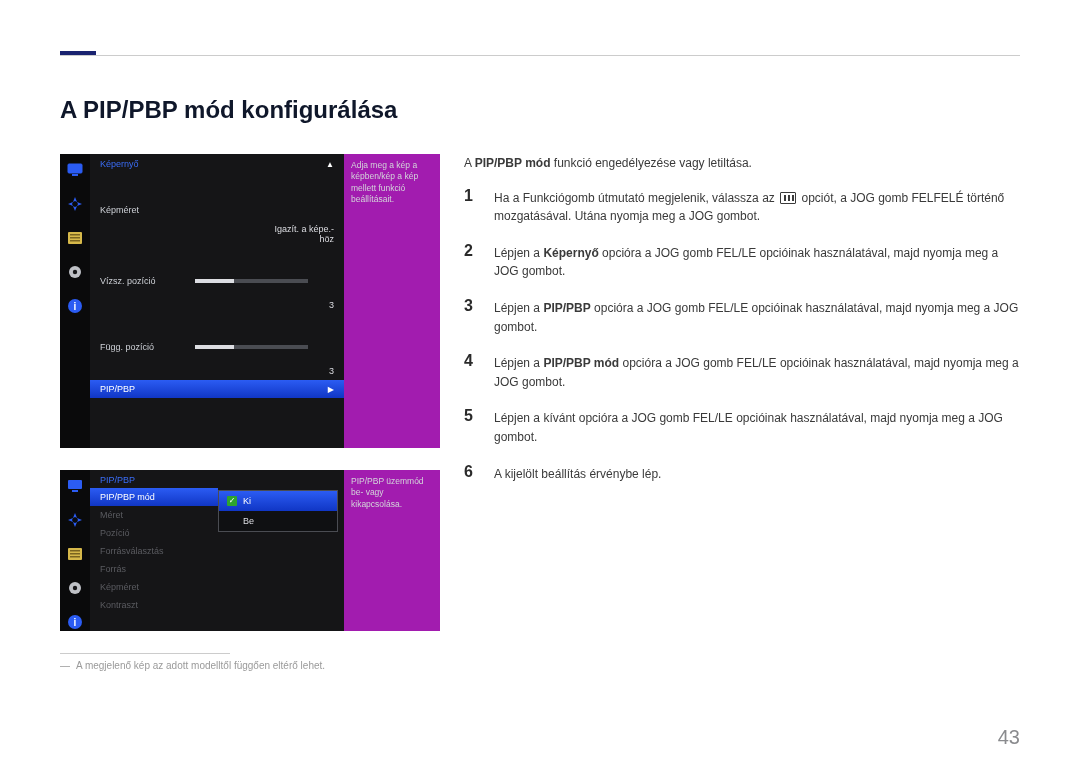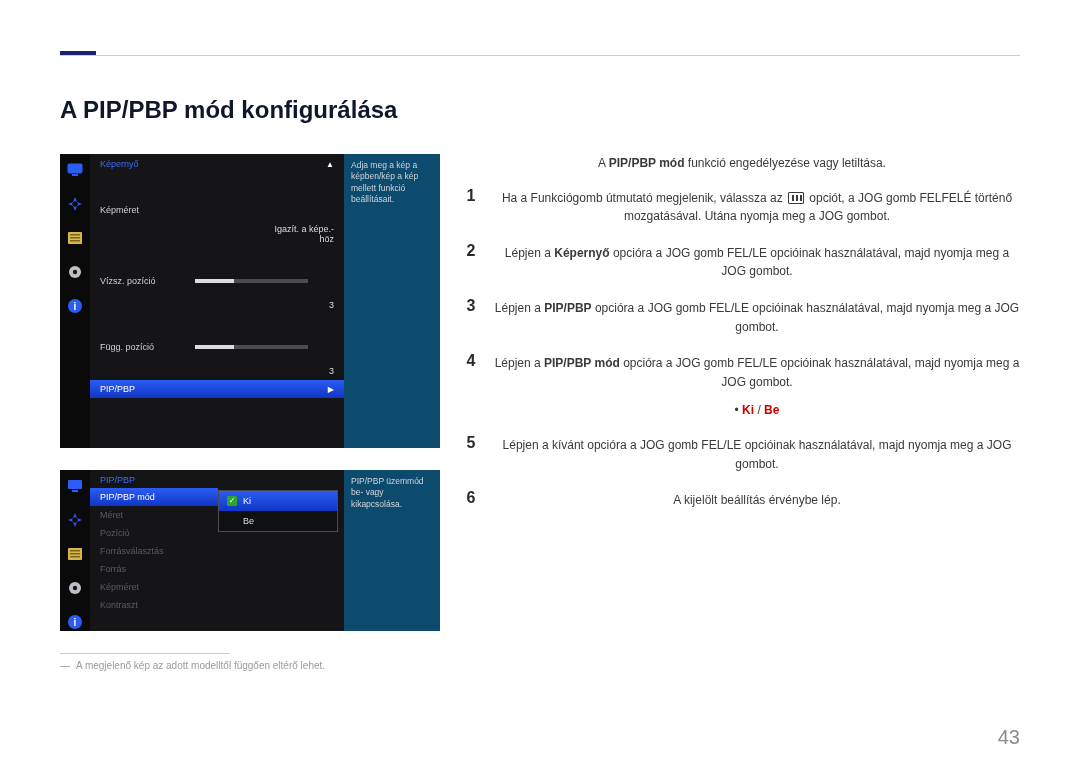--- a/index.html
+++ b/index.html
@@ -4,28 +4,28 @@
 <style>
   * { margin: 0; padding: 0; box-sizing: border-box; }
   body { width: 1080px; height: 763px; margin: 0 auto; background: #fff; font-family: Arial, sans-serif; color: #3a3a3a; position: relative; }
   .page { padding: 55px 60px 0 60px; }
   .top-rule-wrap { position: relative; margin-bottom: 40px; }
   .top-rule { border: 0; border-top: 1px solid #ccc; }
   .accent-bar { position: absolute; left: 0; top: -4px; width: 36px; height: 4px; background: #1a2370; }
   .title { font-size: 24px; font-weight: 600; color: #0f172a; margin-bottom: 30px; }
   .two-col { display: flex; gap: 24px; }
   .left-col { width: 380px; }
-  .right-col { flex: 1; font-size: 12.5px; color: #3a3a3a; line-height: 1.55; text-align: center; }
+  .right-col { flex: 1; font-size: 12.5px; color: #3a3a3a; line-height: 1.55; }
 
   
   .osd { width: 380px; background: #151517; border-radius: 2px; display: flex; margin-bottom: 22px; }
   .osd-sidebar { width: 30px; background: #0a0a0b; display: flex; flex-direction: column; align-items: center; padding-top: 3px; gap: 12px; }
   .osd-body { flex: 1; display: flex; }
   .osd-main { flex: 1; color: #cdd0d6; font-size: 9px; }
-  .osd-help { width: 96px; background: #0c4a6e; color: #d3d5da; font-size: 8.5px; padding: 6px 7px; line-height: 1.35; }
+  .osd-help { width: 96px; background: #a21caf; color: #d3d5da; font-size: 8.5px; padding: 6px 7px; line-height: 1.35; }
   .osd-header { padding: 5px 10px 3px 10px; color: #3a6cf5; font-size: 9px; display:flex; justify-content:space-between; align-items:center; }
   .osd-row { display: flex; align-items: center; padding: 4px 10px; font-size: 9px; }
   .osd-row .label { flex: 1; }
   .osd-row .val { width: 72px; text-align: right; color: #dcdde2; margin-top: 48px; }
   .osd-selected { background: linear-gradient(#2b5cf3, #1036c5); color: #fff; }
   .osd .arrow { color: #fff; font-size: 8px; }
   .slider-track { flex: 1.2; height: 4px; background: #4a4c52; margin: 0 8px 0 0; position: relative; }
   .slider-fill { position: absolute; left:0; top:0; bottom:0; background: #dcdde2; }
 
   .osd-dim { color: #5a5b60; }
@@ -261,23 +261,20 @@
           </span>
         </li>
         <li class="step">
           <span class="stepnum">4</span>
           <span class="steptxt">
             <span>Lépjen a </span><span class="bold">PIP/PBP mód</span><span> opcióra a JOG gomb FEL/LE opcióinak használatával, majd nyomja meg a JOG gombot.</span>
           </span>
         </li>
       </ol>
 
-      <p class="sub-bullet">
-        <span class="red">Ki</span><span> / </span><span class="red">Be</span>
-      </p>
 
       <ol class="steps">
         <li class="step">
           <span class="stepnum">5</span>
           <span class="steptxt">Lépjen a kívánt opcióra a JOG gomb FEL/LE opcióinak használatával, majd nyomja meg a JOG gombot.</span>
         </li>
         <li class="step">
           <span class="stepnum">6</span>
           <span class="steptxt">A kijelölt beállítás érvénybe lép.</span>
         </li>

